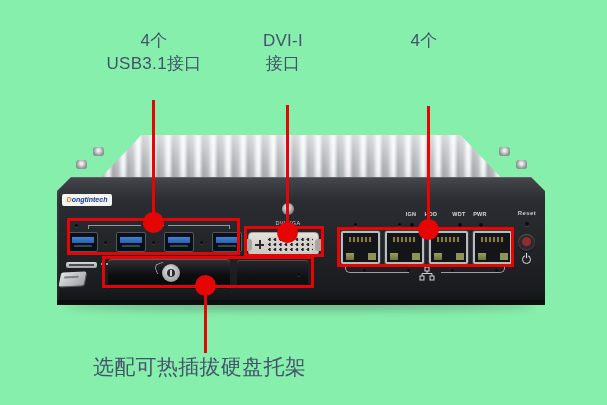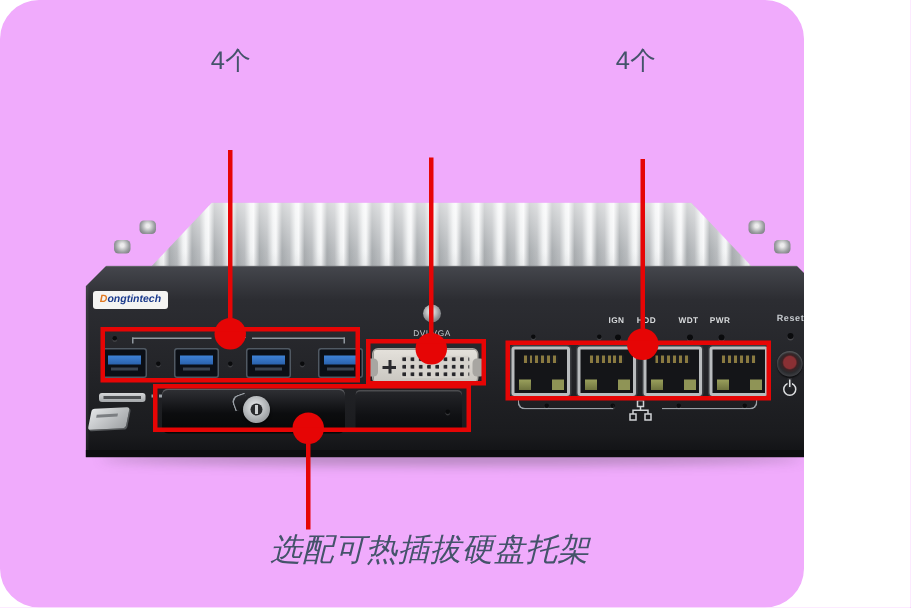--- a/index.html
+++ b/index.html
@@ -1,25 +1,25 @@
 <!DOCTYPE html>
 <html><head>
 <meta charset="utf-8">
 <style>
   * { margin:0; padding:0; box-sizing:border-box; }
   html,body { background:#ffffff; }
   body { font-family:"Liberation Sans","DejaVu Sans",sans-serif; }
-  .canvas { position:relative; width:536px; height:405px; background:#f0abfc; overflow:hidden;border-radius:26px; }
+  .canvas { position:relative; width:607px; height:405px; background:#86efac; overflow:hidden; }
 
   
   .callout-label { position:absolute; text-align:center; color:#44536a; font-size:17px; line-height:23px; font-weight:500; letter-spacing:.3px; }
   .callout-label.usb { left:64px;  top:29px; width:180px; }
   .callout-label.dvi { left:228px; top:29px; width:110px; }
   .callout-label.lan { left:329px; top:29px; width:190px; }
-  .callout-label.hdd { left:93px;  top:352px; width:300px; text-align:right; font-size:21px; line-height:30px;font-style:italic; }
+  .callout-label.hdd { left:93px;  top:352px; width:300px; text-align:left; font-size:21px; line-height:30px; }
 
   
   .ann { position:absolute; z-index:40; }
   .vline { width:3px; background:#e60505; }
   .vline.l1 { left:152px; top:100px; height:123px; }
   .vline.l2 { left:286px; top:105px; height:128px; }
   .vline.l3 { left:427px; top:106px; height:124px; }
   .vline.l4 { left:204px; top:284px; height:69px;  }
   .dot { width:21px; height:21px; border-radius:50%; background:#e60505; }
   .dot.d1 { left:143px; top:212px; }
@@ -129,20 +129,25 @@
 
   .panel-bottom { position:absolute; left:0; bottom:0; width:100%; height:5px; background:#0c0d0f; }
 </style>
 </head>
 <body>
 
 <div class="canvas">
 
   <div class="callout-label usb">
     <div>4个</div>
+    <div>USB3.1接口</div>
+  </div>
+  <div class="callout-label dvi">
+    <div>DVI-I</div>
+    <div>接口</div>
   </div>
   <div class="callout-label lan">
     <div>4个</div>
   </div>
   <div class="callout-label hdd">选配可热插拔硬盘托架</div>
 
   <div class="device">
     <div class="dev-shadow"></div>
 
     <div class="post p1"></div>

